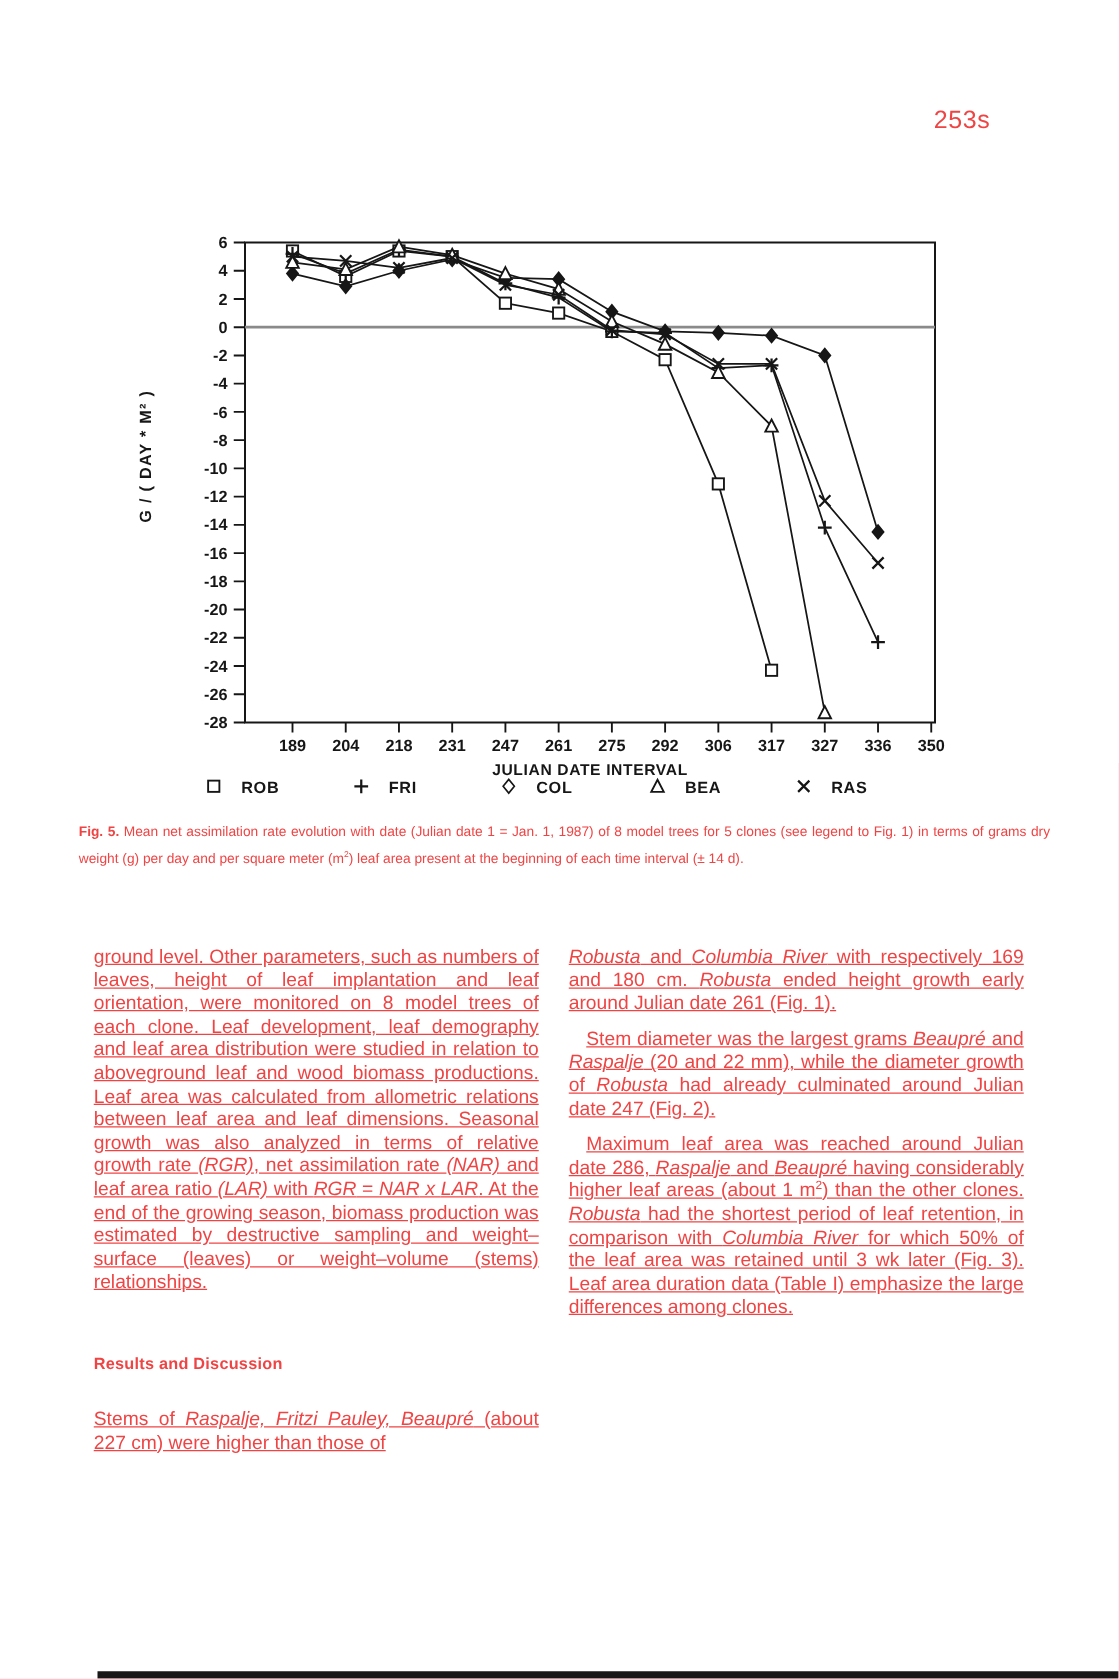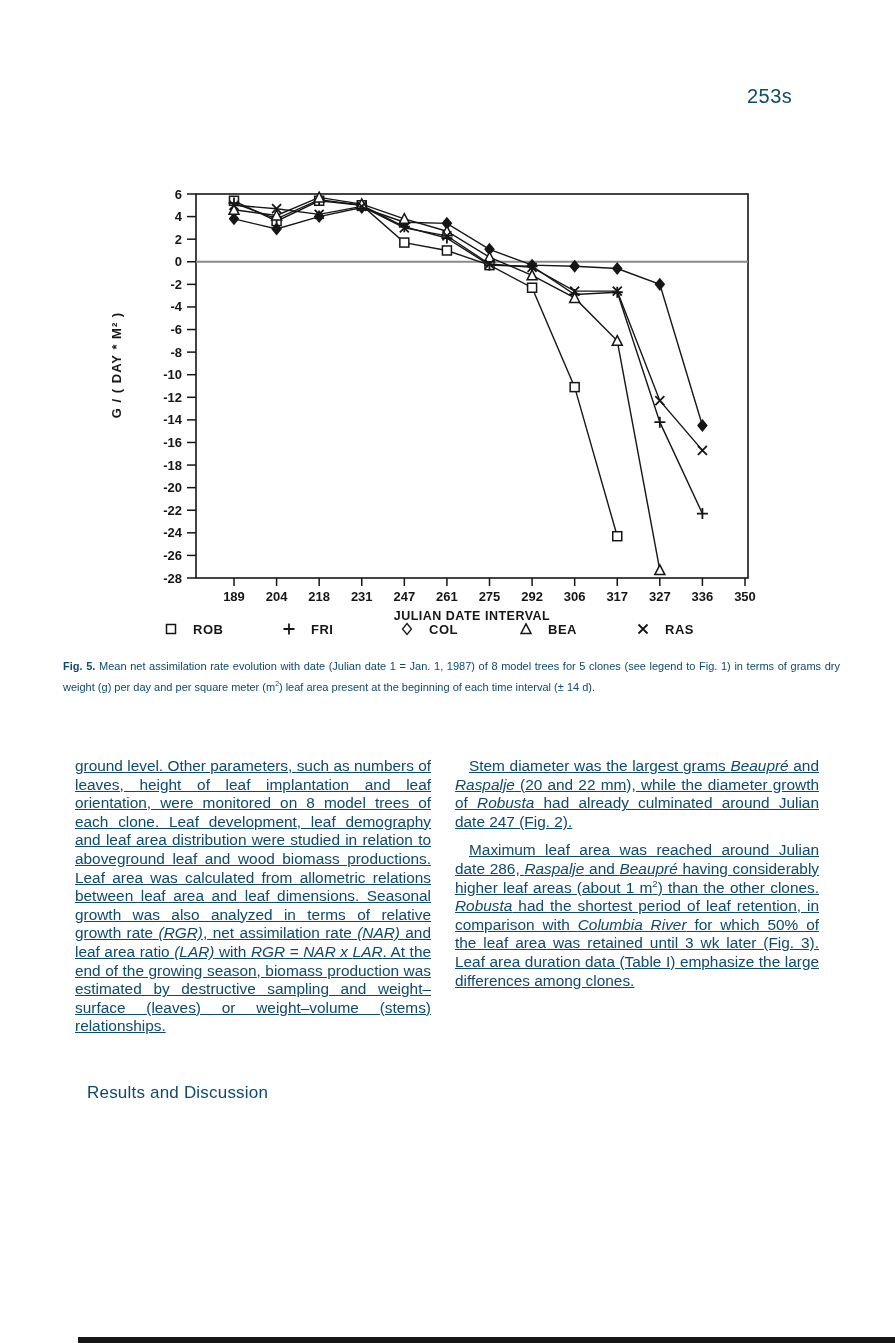--- a/index.html
+++ b/index.html
@@ -1,35 +1,35 @@
 <!DOCTYPE html>
 <html><head>
 <meta charset="utf-8">
 <style>
   html,body{margin:0;padding:0;background:#e8e8e8;}
   .page{
     position:relative;width:895px;height:1343px;background:#ffffff;
-    font-family:"Liberation Sans",sans-serif;color:#0c4a6e;overflow:hidden;
+    font-family:"Liberation Sans",sans-serif;color:#ef4444;overflow:hidden;
     margin:0 auto;
   }
   .page-number{position:absolute;left:747px;top:85px;font-size:20px;letter-spacing:.5px;}
   .chart-figure{position:absolute;left:95px;top:183px;width:700px;height:470px;margin:0;}
   .caption{
     position:absolute;left:63px;top:656px;width:777px;margin:0;
     font-size:11px;line-height:20.8px;text-align:justify;
   }
   .col{position:absolute;top:757px;}
   .col-left{left:75px;width:356px;}
   .col-right{left:455px;width:364px;}
   .body-para{
     margin:0 0 10px 0;font-size:15.4px;line-height:18.6px;text-align:justify;text-decoration:underline;
   }
   .body-para.indent{text-indent:14px;}
   .section-heading{
-    font-size:17px;font-weight:normal;margin:47px 0 29px 12px;letter-spacing:.2px;
+    font-size:13px;font-weight:bold;margin:47px 0 29px 0;letter-spacing:.2px;
   }
   .it{font-style:italic;}
   .bd{font-weight:bold;}
   sup{font-size:.62em;line-height:0;vertical-align:super;}
   .scan-edge{position:absolute;left:78px;right:0;bottom:0;height:6px;background:#171717;}
 </style>
 </head>
 <body>
 
 <div class="page">
@@ -207,22 +207,24 @@
           </g>
         </g>
       </svg>
   </figure>
 
   <p class="caption"><span class="bd">Fig. 5.</span><span> Mean net assimilation rate evolution with date (Julian date 1 = Jan. 1, 1987) of 8 model trees for 5 clones (see legend to Fig. 1) in terms of grams dry weight (g) per day and per square meter (m</span><sup>2</sup><span>) leaf area present at the beginning of each time interval (± 14 d).</span></p>
 
   <section class="col col-left">
     <p class="body-para"><span>ground level. Other parameters, such as numbers of leaves, height of leaf implantation and leaf orientation, were monitored on 8 model trees of each clone. Leaf development, leaf demography and leaf area distribution were studied in relation to aboveground leaf and wood biomass productions. Leaf area was calculated from allometric relations between leaf area and leaf dimensions. Seasonal growth was also analyzed in terms of relative growth rate </span><span class="it">(RGR)</span><span>, net assimilation rate </span><span class="it">(NAR)</span><span> and leaf area ratio </span><span class="it">(LAR)</span><span> with </span><span class="it">RGR</span><span> = </span><span class="it">NAR</span><span class="it"> x </span><span class="it">LAR</span><span>. At the end of the growing season, biomass production was estimated by destructive sampling and weight–surface (leaves) or weight–volume (stems) relationships.</span></p>
     <h2 class="section-heading">Results and Discussion</h2>
+    <p class="body-para"><span>Stems of </span><span class="it">Raspalje, Fritzi Pauley, Beaupré</span><span> (about 227 cm) were higher than those of</span></p>
   </section>
 
   <section class="col col-right">
+    <p class="body-para"><span class="it">Robusta</span><span> and </span><span class="it">Columbia River</span><span> with respectively 169 and 180 cm. </span><span class="it">Robusta</span><span> ended height growth early around Julian date 261 (Fig. 1).</span></p>
     <p class="body-para indent"><span>Stem diameter was the largest grams </span><span class="it">Beaupré</span><span> and </span><span class="it">Raspalje</span><span> (20 and 22 mm), while the diameter growth of </span><span class="it">Robusta</span><span> had already culminated around Julian date 247 (Fig. 2).</span></p>
     <p class="body-para indent"><span>Maximum leaf area was reached around Julian date 286, </span><span class="it">Raspalje</span><span> and </span><span class="it">Beaupré</span><span> having considerably higher leaf areas (about 1 m</span><sup>2</sup><span>) than the other clones. </span><span class="it">Robusta</span><span> had the shortest period of leaf retention, in comparison with </span><span class="it">Columbia River</span><span> for which 50% of the leaf area was retained until 3 wk later (Fig. 3). Leaf area duration data (Table I) emphasize the large differences among clones.</span></p>
   </section>
 
   <div class="scan-edge"></div>
 
 </div>
 
 </body></html>

